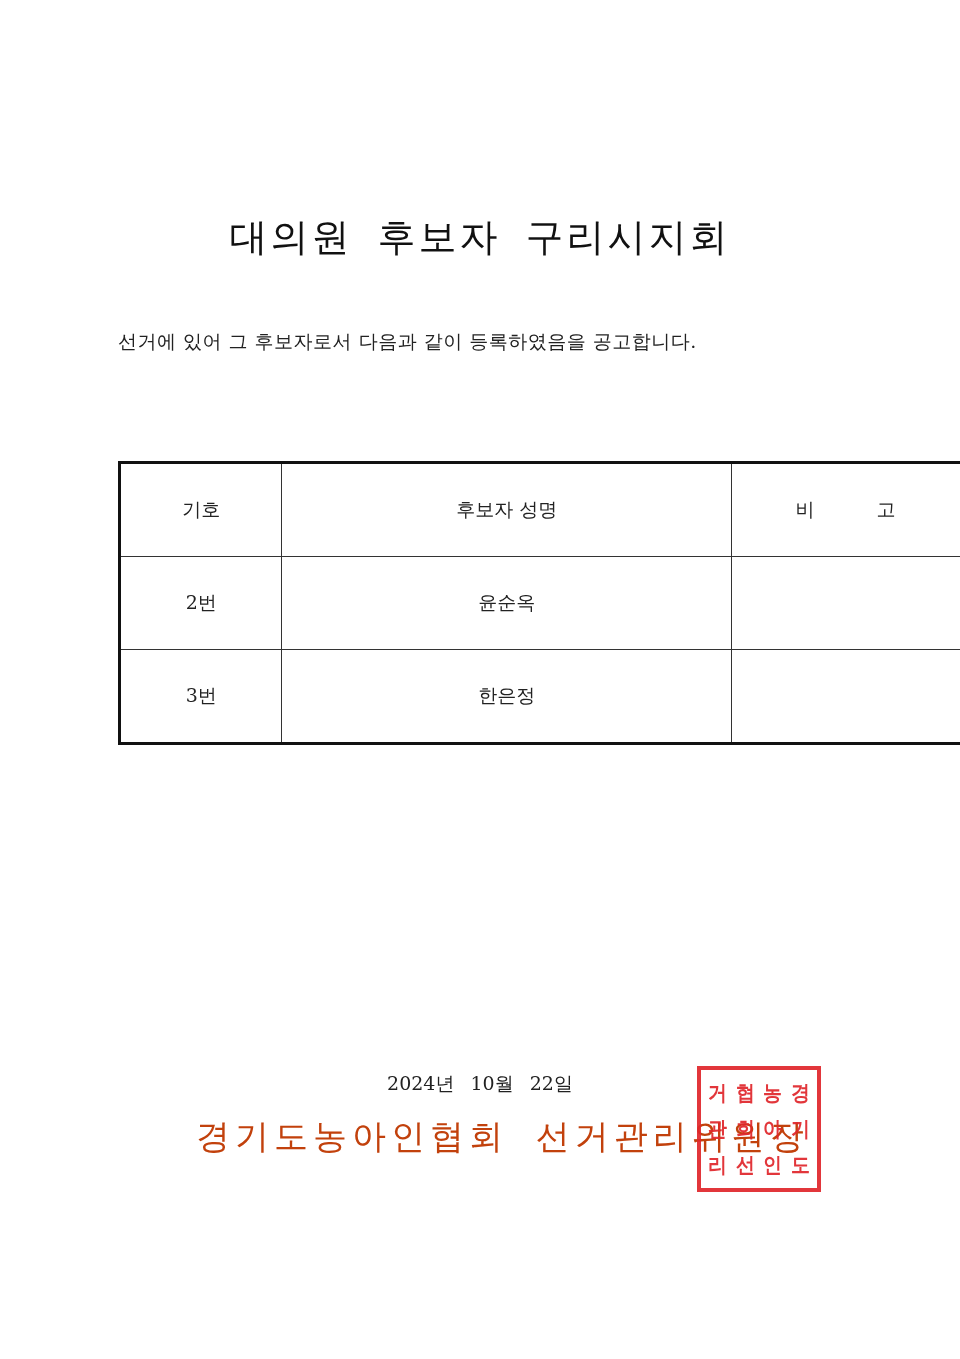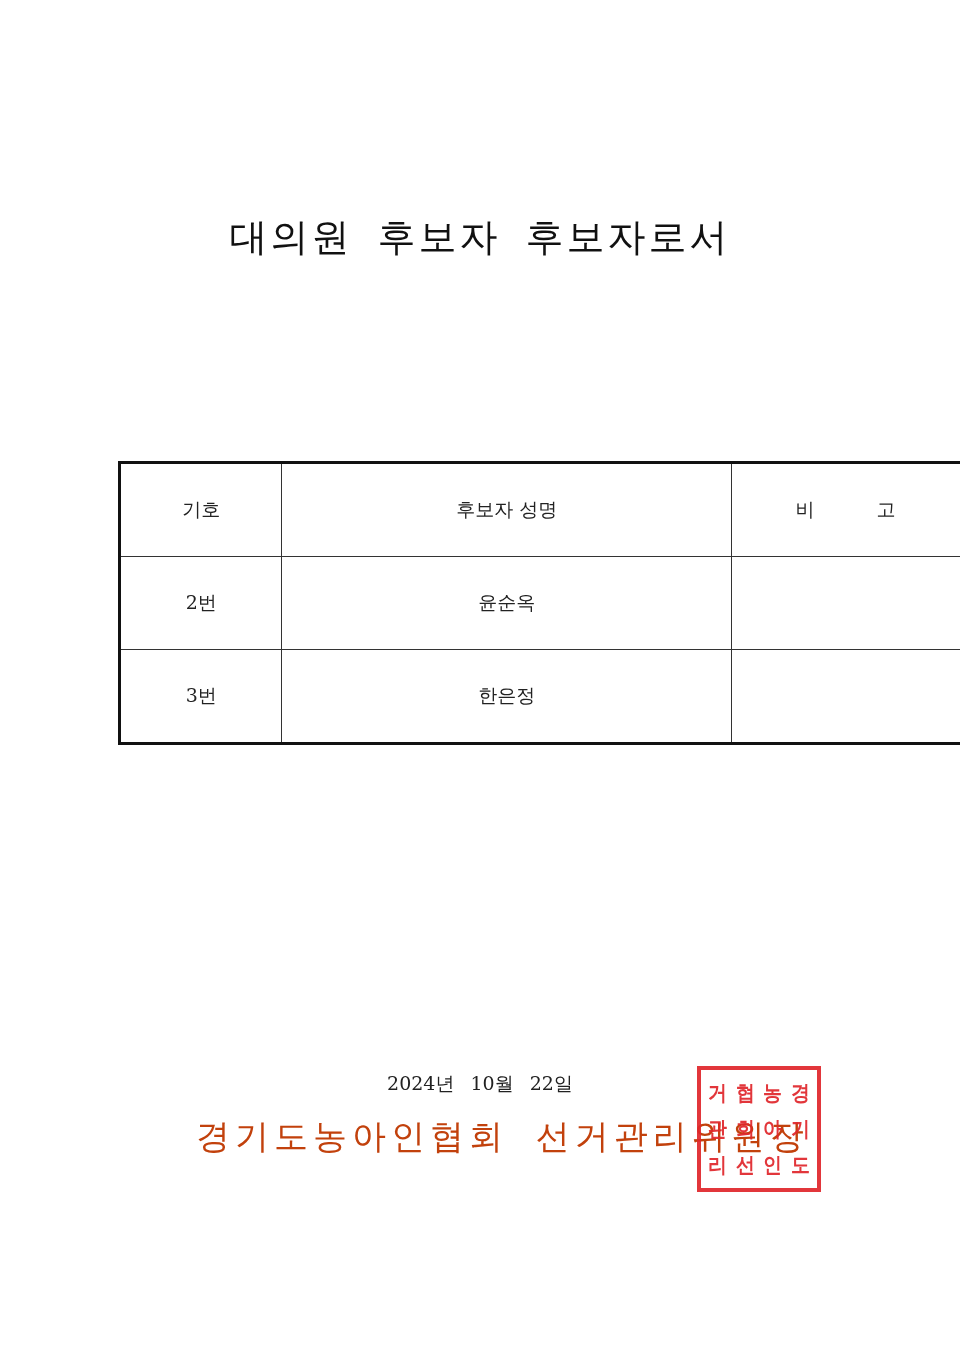--- a/index.html
+++ b/index.html
@@ -25,23 +25,24 @@
   .seal { position: absolute; top: 1066px; left: 697px; width: 124px; height: 126px;
           border: 4px solid #e0262b; box-sizing: border-box; display: flex; flex-direction: row-reverse;
           justify-content: space-around; padding: 5px 3px; opacity: 0.92; }
   .seal-col { display: flex; flex-direction: column; justify-content: space-around;
               font-family: "DejaVu Sans", sans-serif; color: #e0262b; font-size: 21px; line-height: 1;
               font-weight: bold; transform: scaleX(0.9); }
 </style>
 </head>
 <body>
 
-<div class="title">대의원 후보자 후보자로서</div>
+<div class="title">대의원 후보자 구리시지회</div>
 
 <div class="para" style="top:320px;">
+  <span class="line2">선거에 있어 그 후보자로서 다음과 같이 등록하였음을 공고합니다.</span>
 </div>
 
 <table class="cand">
   <tbody>
       <tr>
     <th class="col1">기호</th>
     <th class="col2">후보자 성명</th>
     <th class="col3 note-hdr">비 고</th>
   </tr>
   <tr>

